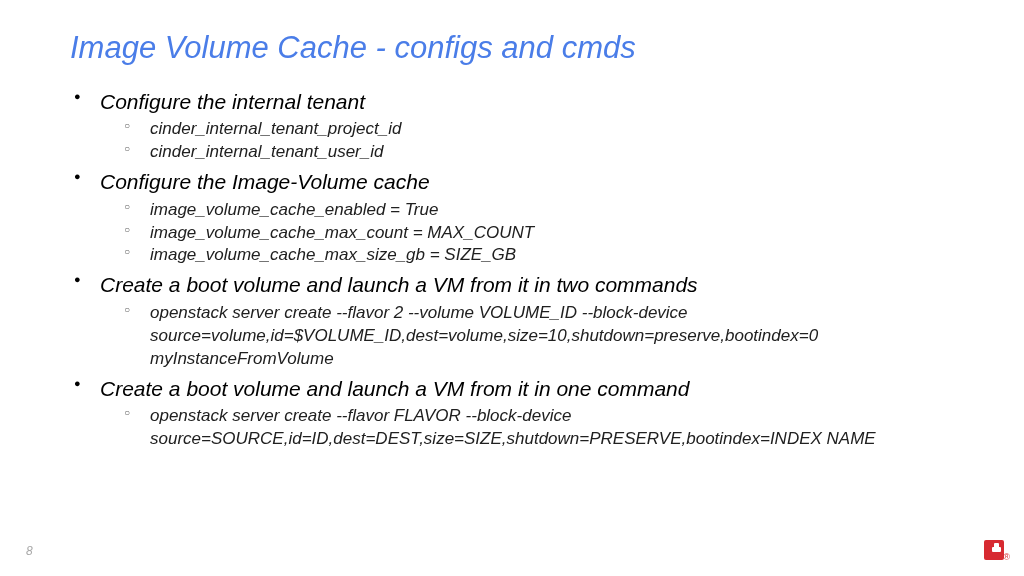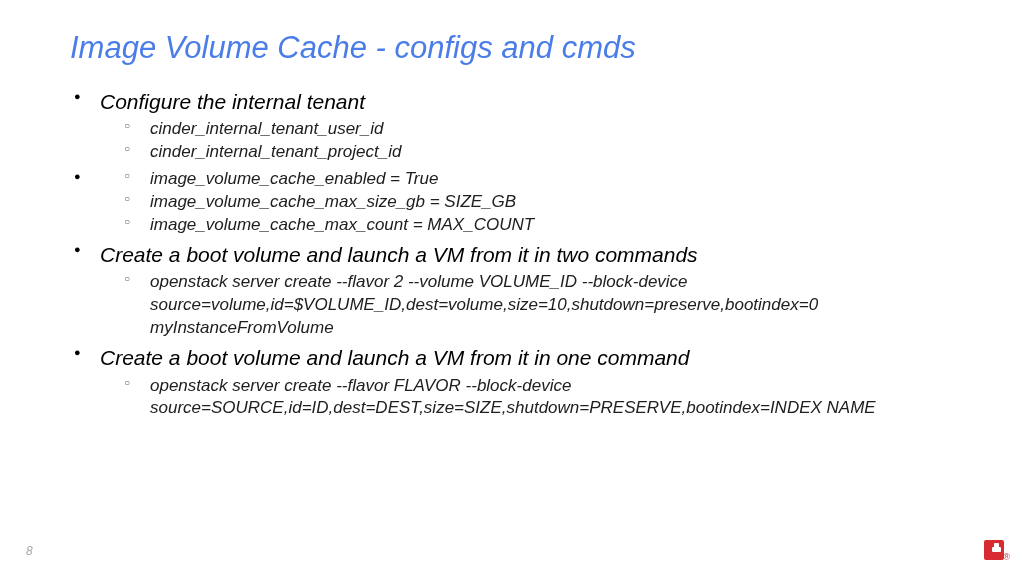--- a/index.html
+++ b/index.html
@@ -116,29 +116,30 @@
   </style>
 </head>
 <body>
 
 <h1 class="title">Image Volume Cache - configs and cmds</h1>
 
 <ul class="main-list">
   <li>
     <span class="item-label">Configure the internal tenant</span>
     <ul class="sub-list">
+      <li>cinder_internal_tenant_project_id</li>
       <li>cinder_internal_tenant_user_id</li>
-      <li>cinder_internal_tenant_project_id</li>
     </ul>
   </li>
   <li>
+    <span class="item-label">Configure the Image-Volume cache</span>
     <ul class="sub-list">
       <li>image_volume_cache_enabled = True</li>
+      <li>image_volume_cache_max_count = MAX_COUNT</li>
       <li>image_volume_cache_max_size_gb = SIZE_GB</li>
-      <li>image_volume_cache_max_count = MAX_COUNT</li>
     </ul>
   </li>
   <li>
     <span class="item-label">Create a boot volume and launch a VM from it in two commands</span>
     <ul class="sub-list">
       <li>openstack server create --flavor 2 --volume VOLUME_ID --block-device source=volume,id=$VOLUME_ID,dest=volume,size=10,shutdown=preserve,bootindex=0 myInstanceFromVolume</li>
     </ul>
   </li>
   <li>
     <span class="item-label">Create a boot volume and launch a VM from it in one command</span>

